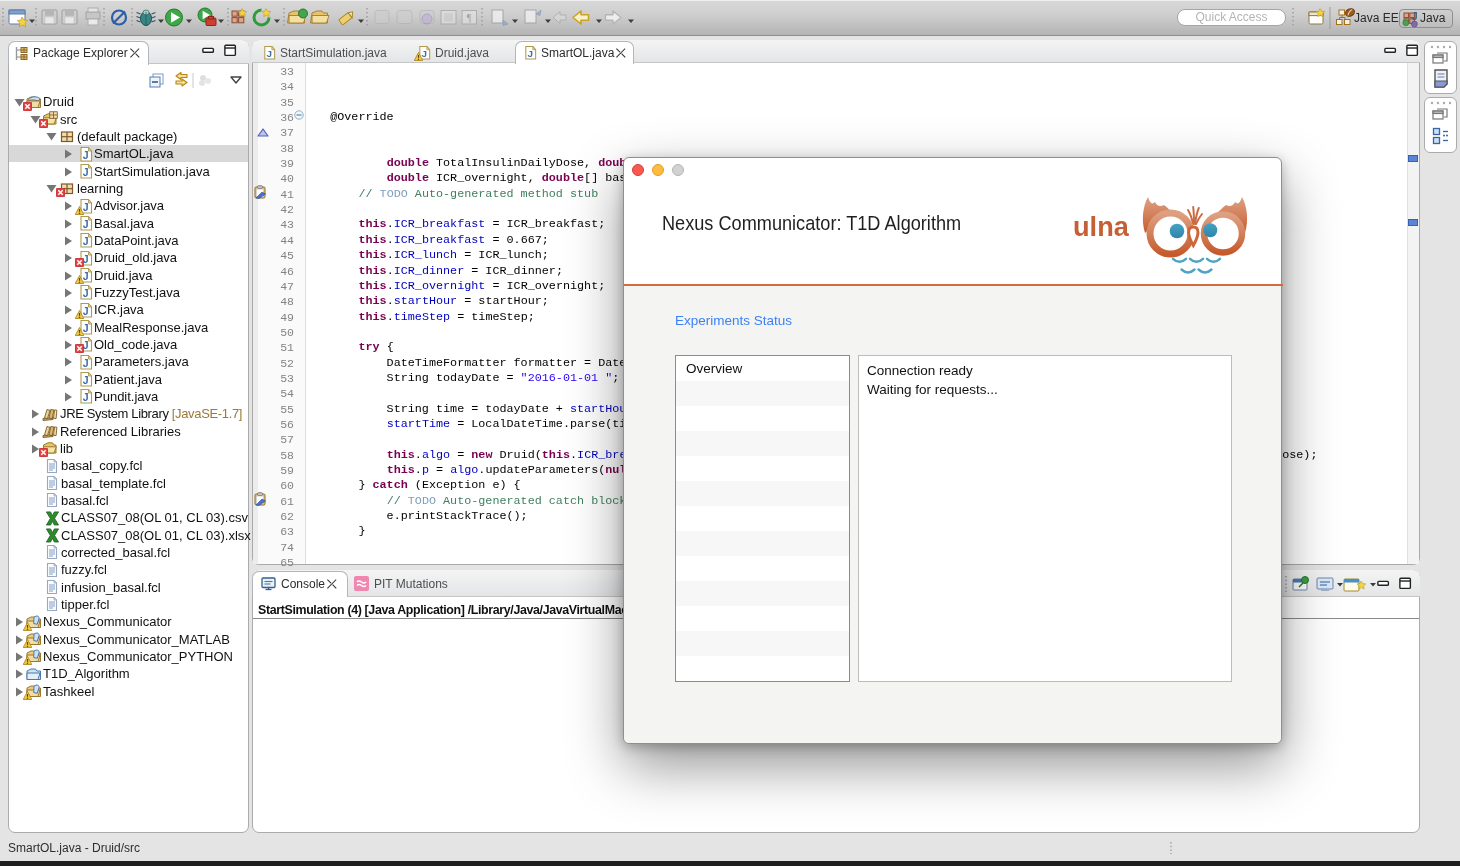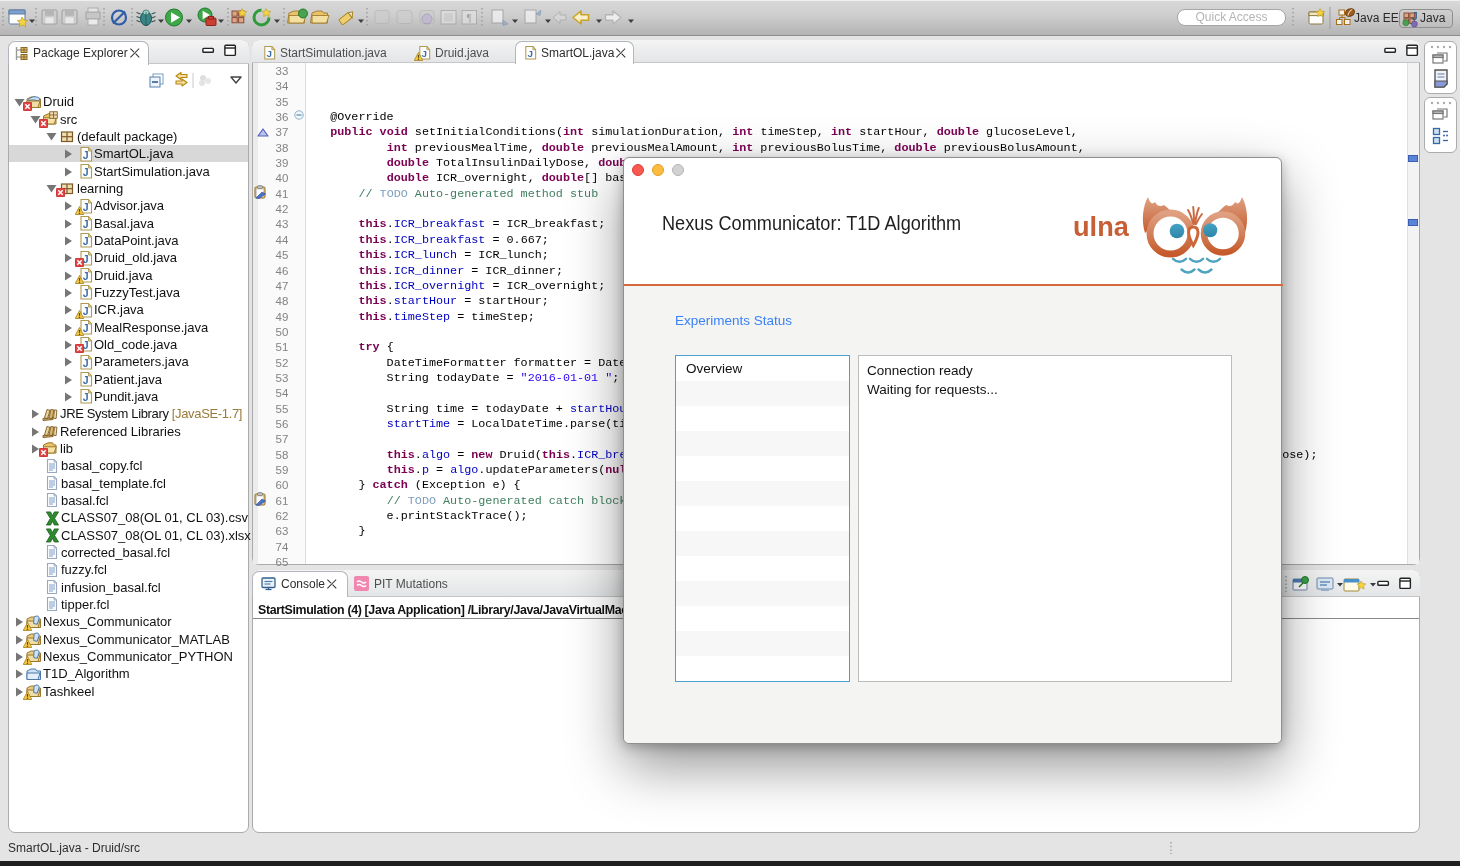--- a/index.html
+++ b/index.html
@@ -18,21 +18,21 @@
 .hdr{position:absolute;left:0;top:0;right:0;height:24px;border-radius:7px 7px 0 0;
  background:linear-gradient(#f4f4f4,#e3e5e7);border-bottom:1px solid #c6c6c6}
 .tab{position:absolute;background:#fff;border:1px solid #b0b6bc;border-bottom:none;border-radius:7px 7px 0 0;height:24px}
 .tabtx{font-size:12px;color:#2c2c2c}
 .itabtx{font-size:12px;color:#4e4e4e}
 .x{font-size:12px;color:#333;font-weight:bold}
 
 .trow{position:absolute;left:1px;height:17px;width:239px;font-size:13px;color:#111;line-height:17px;white-space:nowrap}
 .sel{background:#d8d8d8}
 
-.ln{position:absolute;width:24px;text-align:center;font-family:Liberation Sans, sans-serif;
+.ln{position:absolute;width:24px;text-align:right;font-family:Liberation Mono, monospace;
  font-size:11.5px;color:#838383;line-height:15.35px;height:15.35px}
 .cl{position:absolute;left:302px;font-family:"Liberation Mono",monospace;font-size:11.75px;
  line-height:15.35px;height:15.35px;white-space:pre;color:#000}
 .k{color:#7b0052;font-weight:bold}
 .f{color:#0000c0}
 .s{color:#2a00ff}
 .c{color:#3f7f5f}
 .t{color:#7f9fbf}
 .em{}
 
@@ -583,23 +583,21 @@
     <div class="ab" style="left:305px;top:63px;width:1px;height:501px;background:#dcdcdc"></div>
     <div class="ab" style="left:1407px;top:63px;width:12px;height:501px;background:#f3f3f3;border-left:1px solid #e0e0e0"></div>
     <div class="ab" style="left:1408px;top:155px;width:10px;height:7px;background:#5a84d8;border:1px solid #3a5fb0"></div>
     <div class="ab" style="left:1408px;top:219px;width:10px;height:7px;background:#5a84d8;border:1px solid #3a5fb0"></div>
     <div class="ln" style="left:270px;top:64.00px">33</div>
     <div class="ln" style="left:270px;top:79.35px">34</div>
     <div class="ln" style="left:270px;top:94.69px">35</div>
     <div class="ln" style="left:270px;top:110.04px">36</div>
     <div class="cl" style="top:110.04px">    @Override</div>
     <div class="ln" style="left:270px;top:125.39px">37</div>
-    <div class="cl" style="top:125.39px">    <span class="k">public</span> <span class="k">void</span> setInitialConditions(<span class="k">int</span> simulationDuration, <span class="k">int</span> timeStep, <span class="k">int</span> startHour, <span class="k">double</span> glucoseLevel,</div>
     <div class="ln" style="left:270px;top:140.74px">38</div>
-    <div class="cl" style="top:140.74px">            <span class="k">int</span> previousMealTime, <span class="k">double</span> previousMealAmount, <span class="k">int</span> previousBolusTime, <span class="k">double</span> previousBolusAmount,</div>
     <div class="ln" style="left:270px;top:156.08px">39</div>
     <div class="cl" style="top:156.08px">            <span class="k">double</span> TotalInsulinDailyDose, <span class="k">double</span> ICR_breakfast, <span class="k">double</span> ICR_lunch, <span class="k">double</span> ICR_dinner,</div>
     <div class="ln" style="left:270px;top:171.43px">40</div>
     <div class="cl" style="top:171.43px">            <span class="k">double</span> ICR_overnight, <span class="k">double</span>[] basalProfile, <span class="k">double</span> glucoseTarget) {</div>
     <div class="ln" style="left:270px;top:186.78px">41</div>
     <div class="cl" style="top:186.78px">        <span class="c">// </span><span class="t">TODO</span><span class="c"> Auto-generated method stub</span></div>
     <div class="ln" style="left:270px;top:202.12px">42</div>
     <div class="ln" style="left:270px;top:217.47px">43</div>
     <div class="cl" style="top:217.47px">        <span class="k">this</span>.<span class="f">ICR_breakfast</span> = ICR_breakfast;</div>
     <div class="ln" style="left:270px;top:232.82px">44</div>

